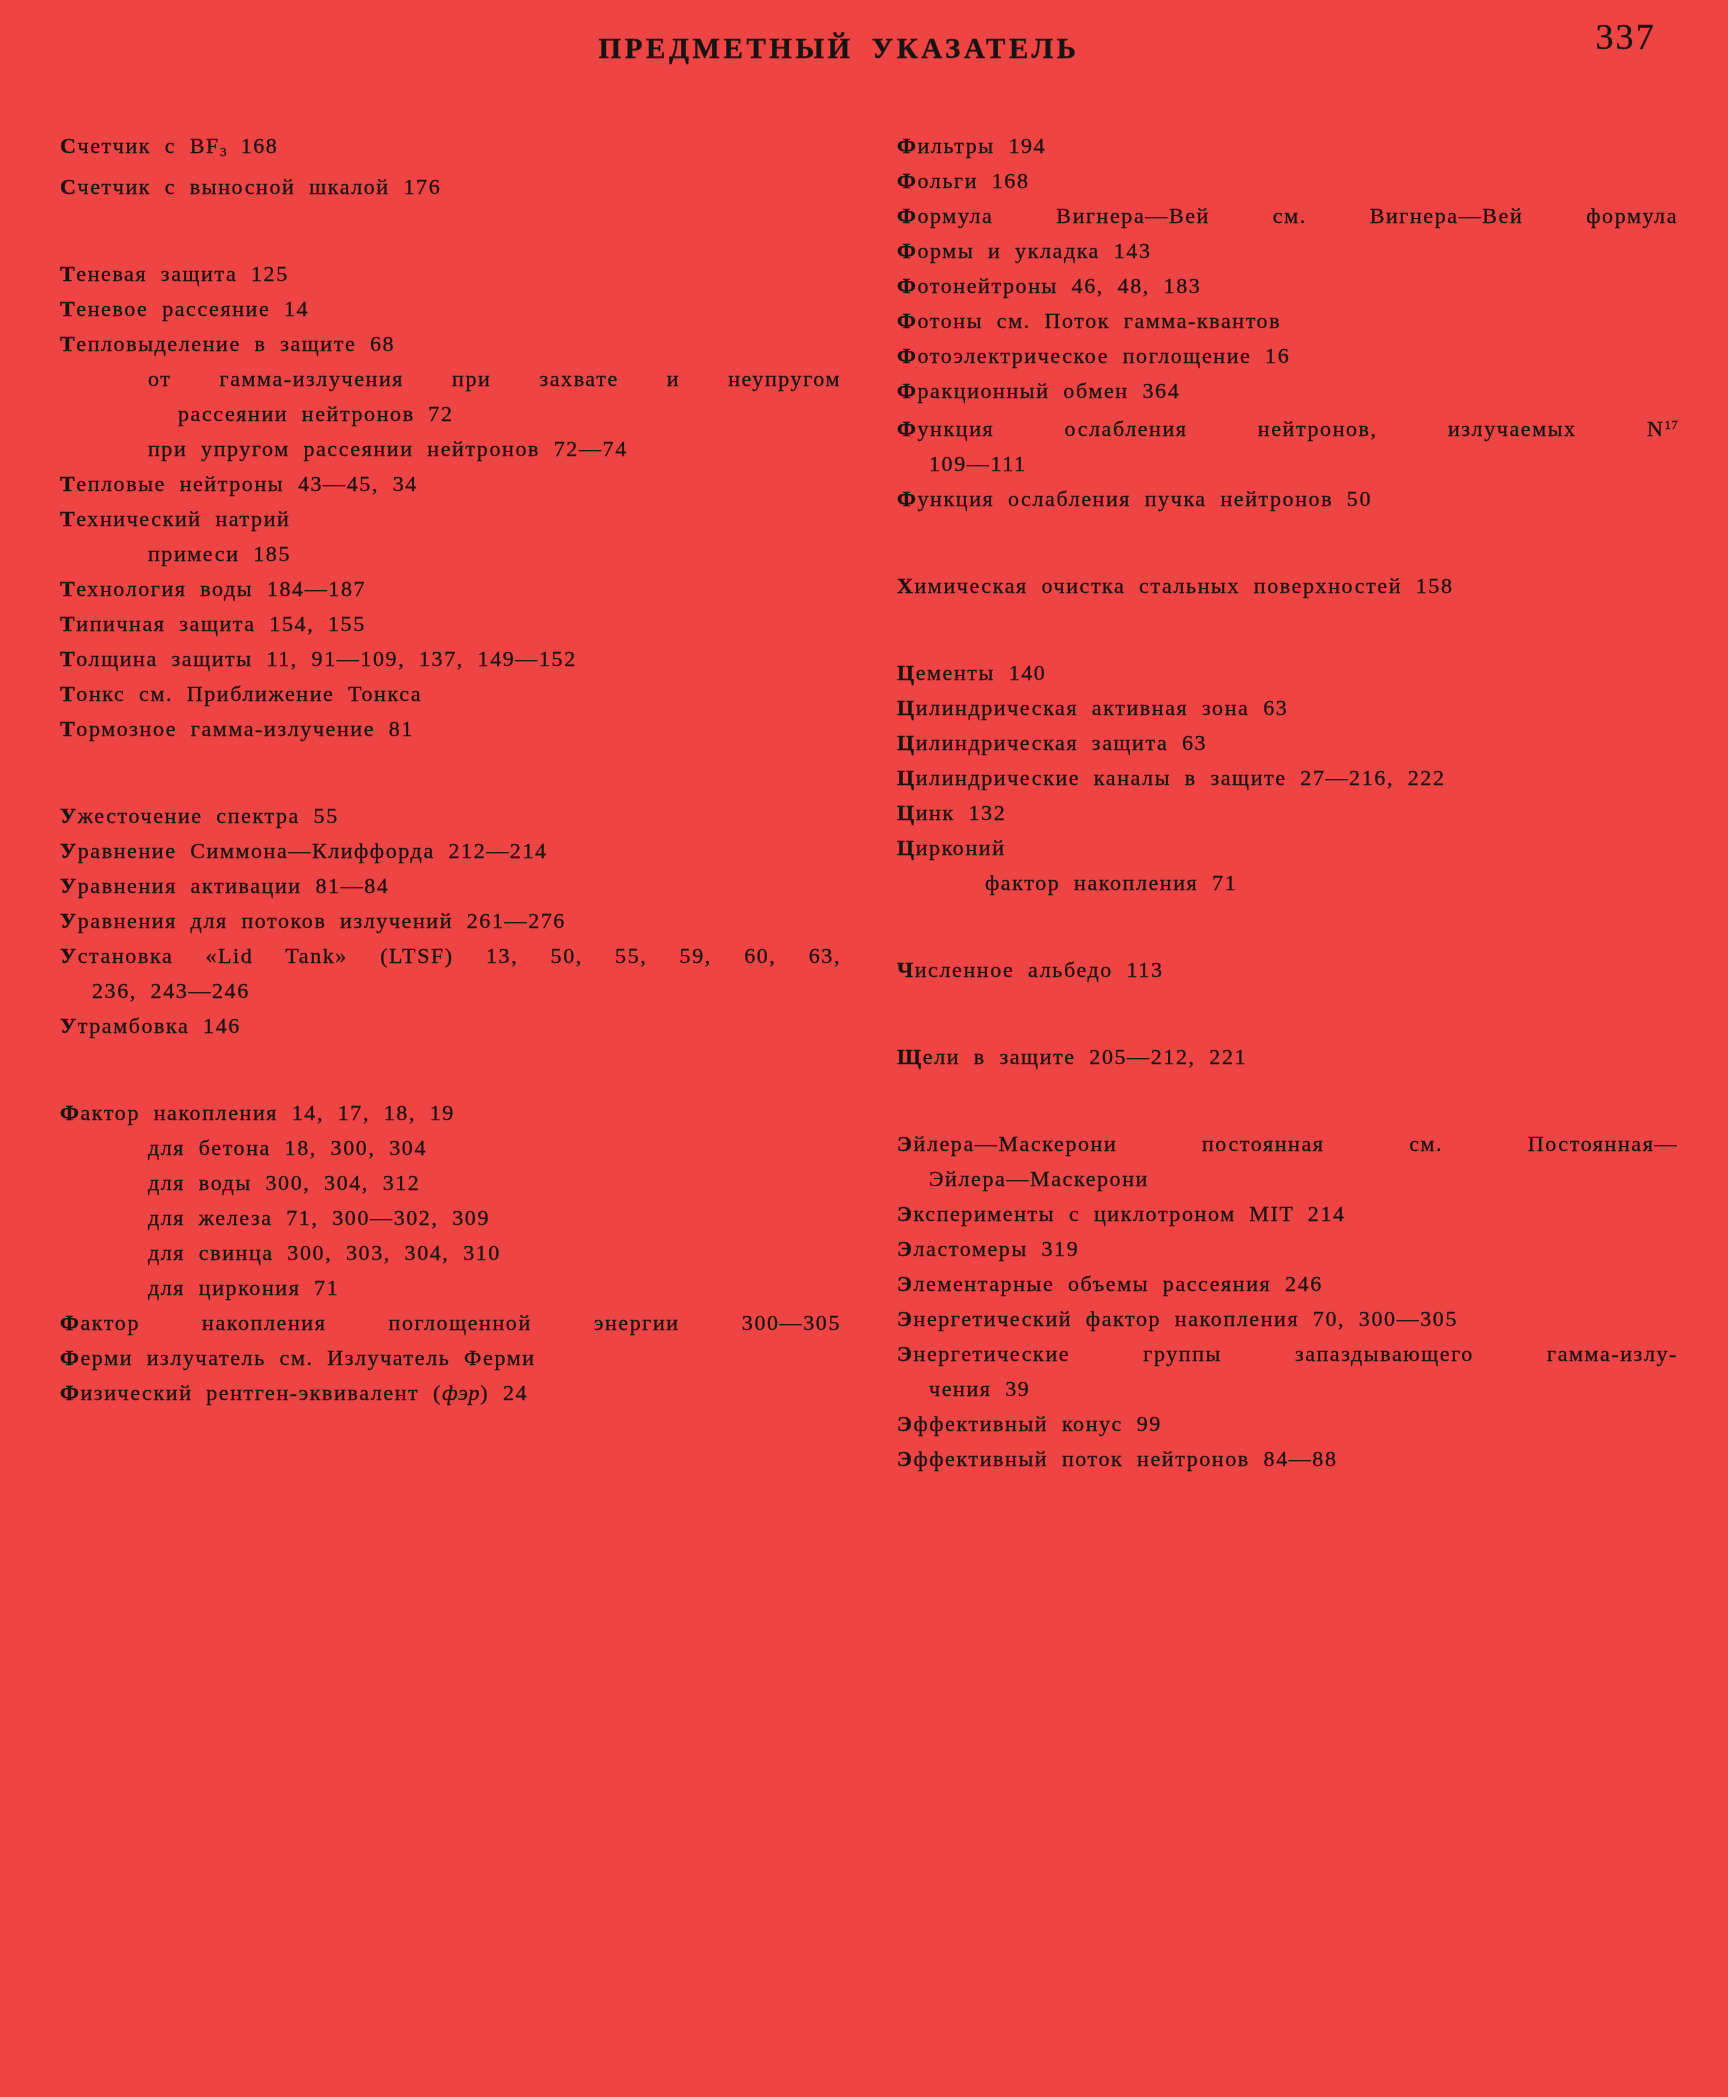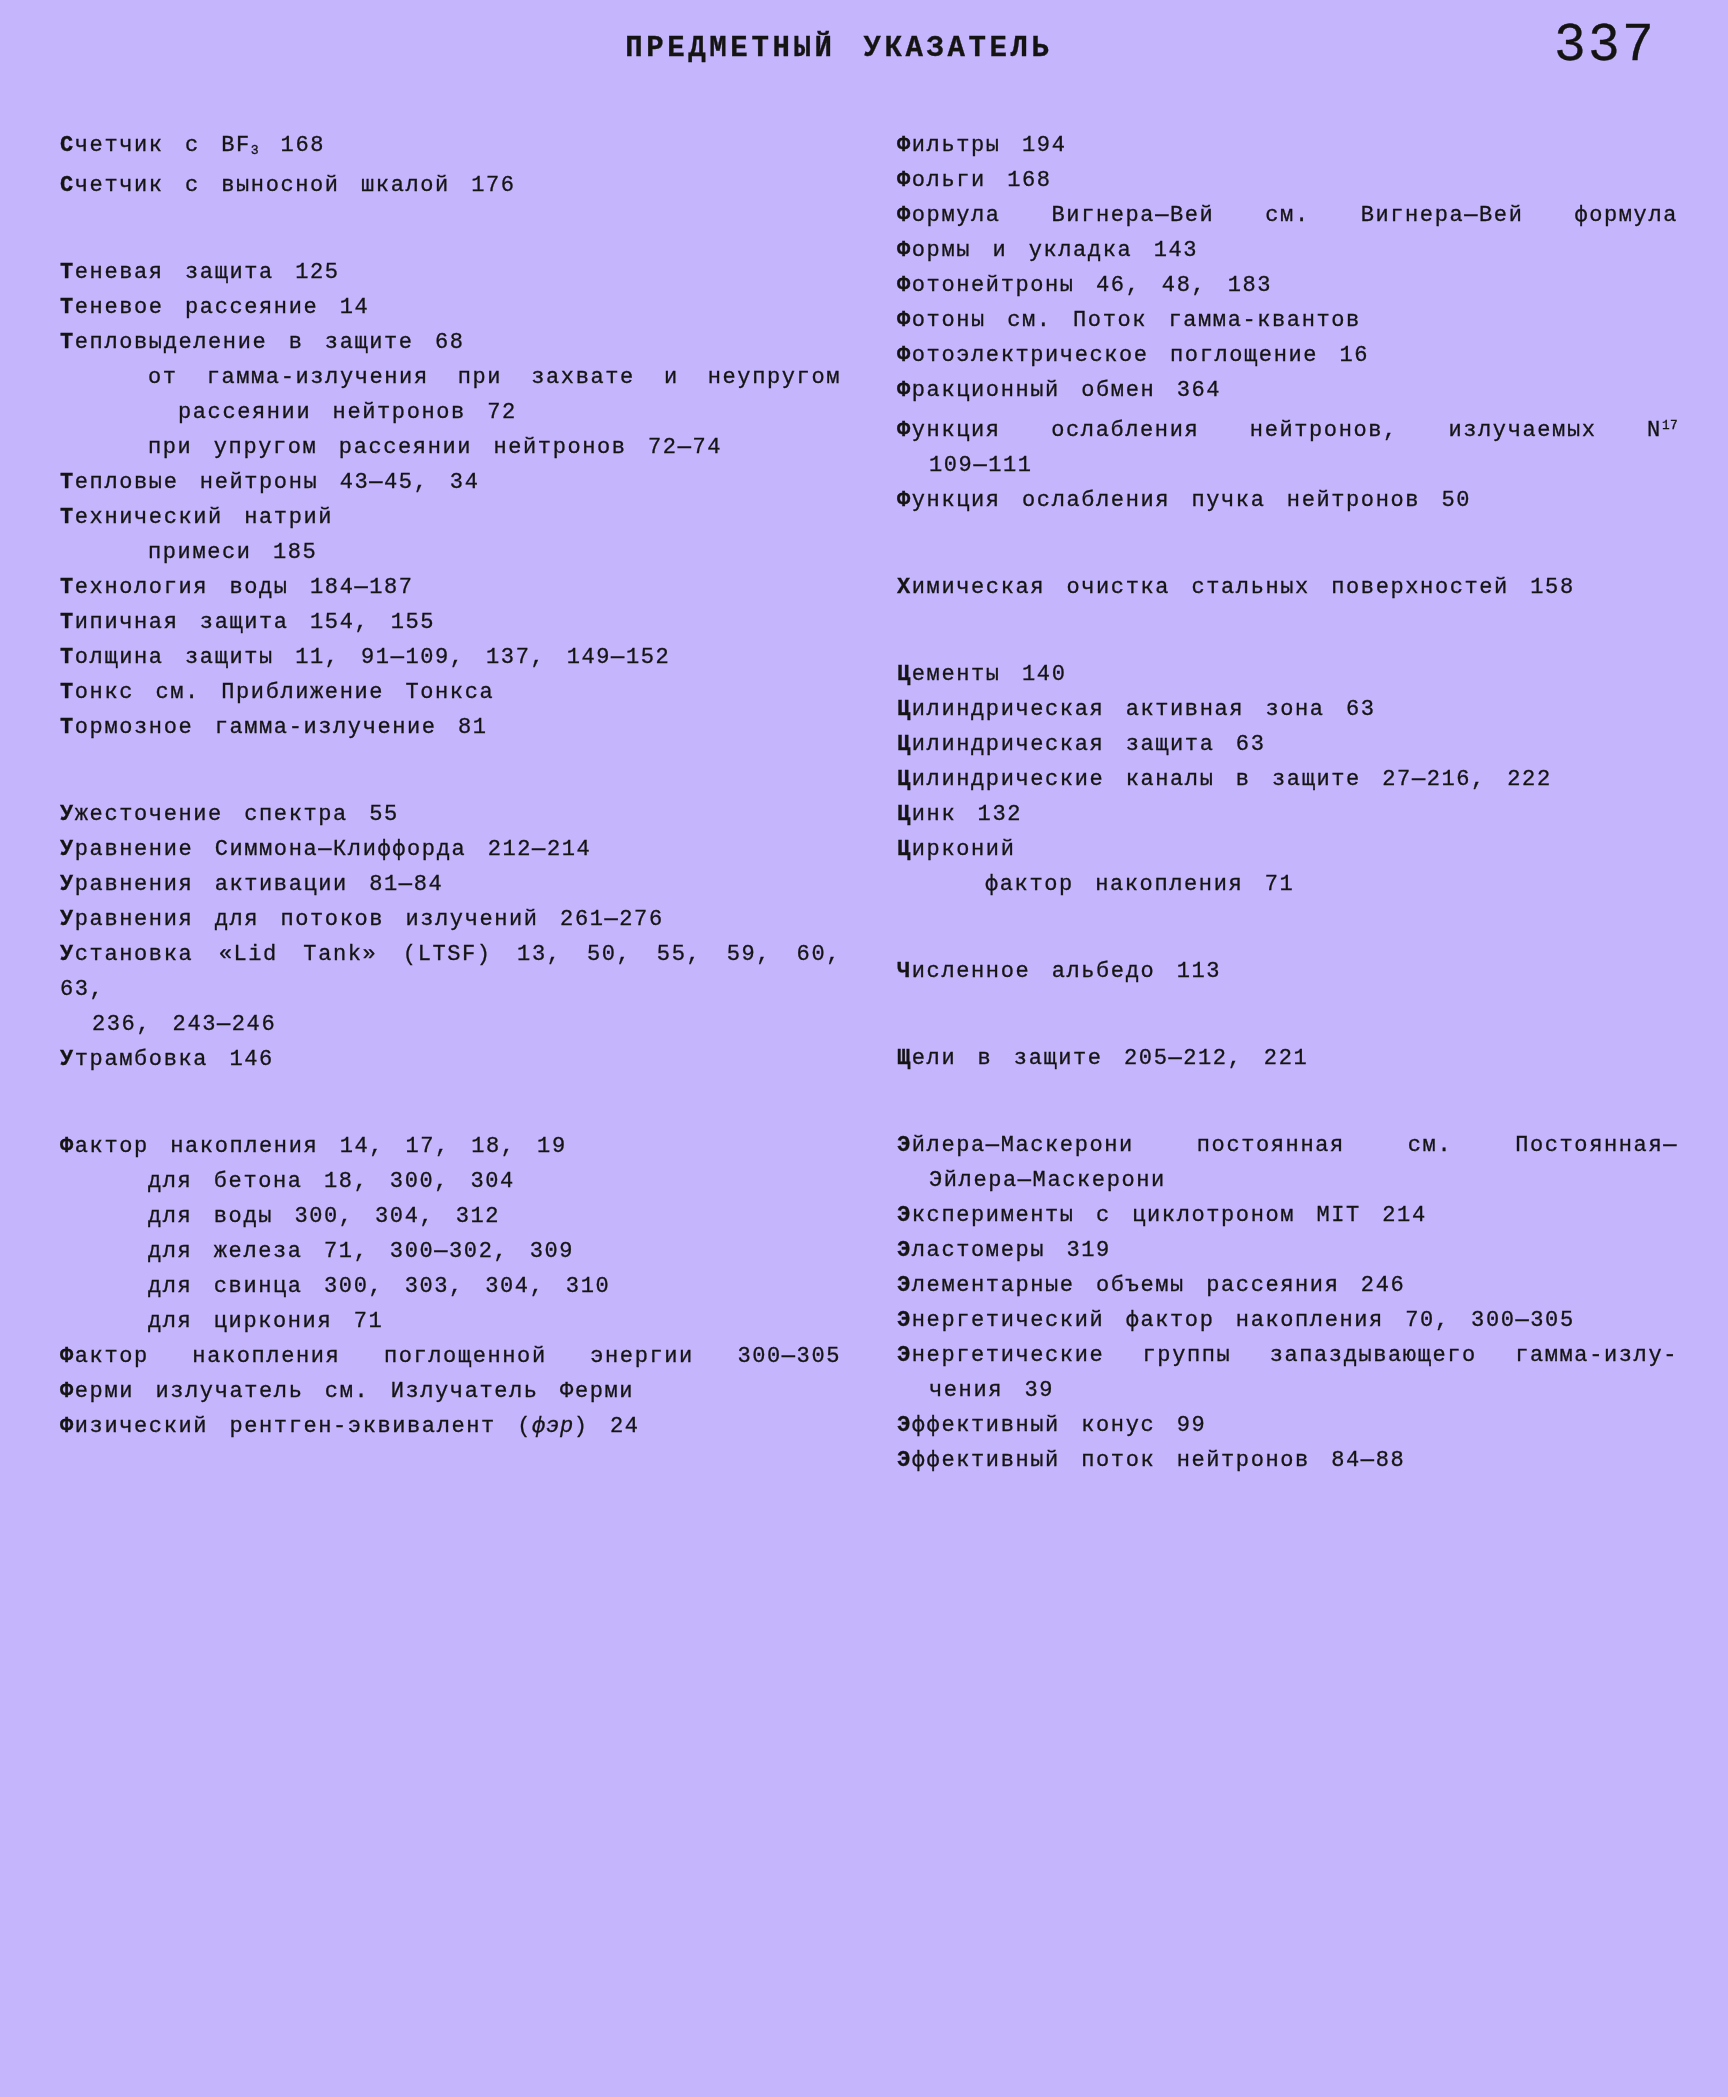--- a/index.html
+++ b/index.html
@@ -1,34 +1,34 @@
 <!DOCTYPE html>
 <html style="font-size:11.5px"><head>
 <meta charset="utf-8">
 <style>
   html,body{margin:0;padding:0;background:#e8e8e6;}
   .page{
     position:relative;
     width:1728px;height:2097px;
-    background:#c4b5fd;
-    font-family:Liberation Mono, monospace;
+    background:#ef4444;
+    font-family:Liberation Serif, serif;
     color:#151413;
     overflow:hidden;
     -webkit-text-stroke:0.3px #151413;
   }
   .running-head{
     position:absolute;top:32px;left:0;width:1678px;
     text-align:center;
     font-size:29px;font-weight:700;
     letter-spacing:3.6px;
     word-spacing:7.2px;
   }
   .folio{
     position:absolute;top:16px;right:72px;
-    font-size:53px;font-weight:400;letter-spacing:2.2px;
+    font-size:36px;font-weight:400;letter-spacing:2.2px;
   }
   .col{
     position:absolute;top:128px;width:781px;
     font-size:22px;line-height:35px;
     letter-spacing:1.6px;
     word-spacing:0.30em;
   }
   .col-left{left:60px;}
   .col-right{left:897px;}
   .line{min-height:35px;}

